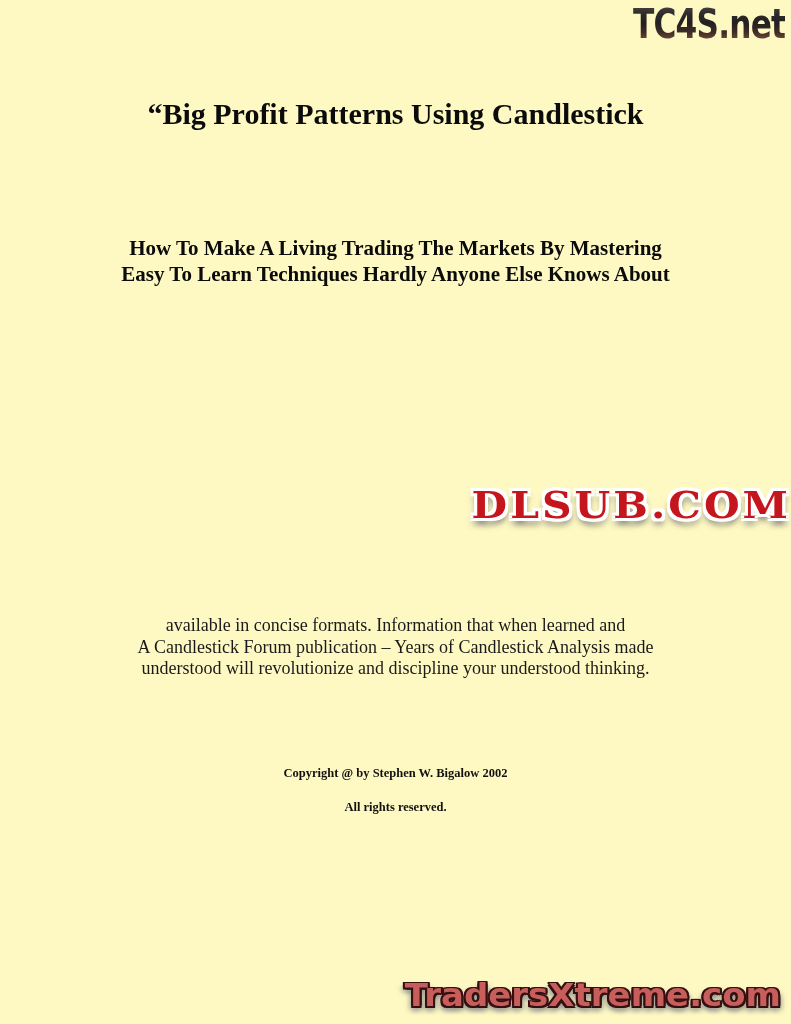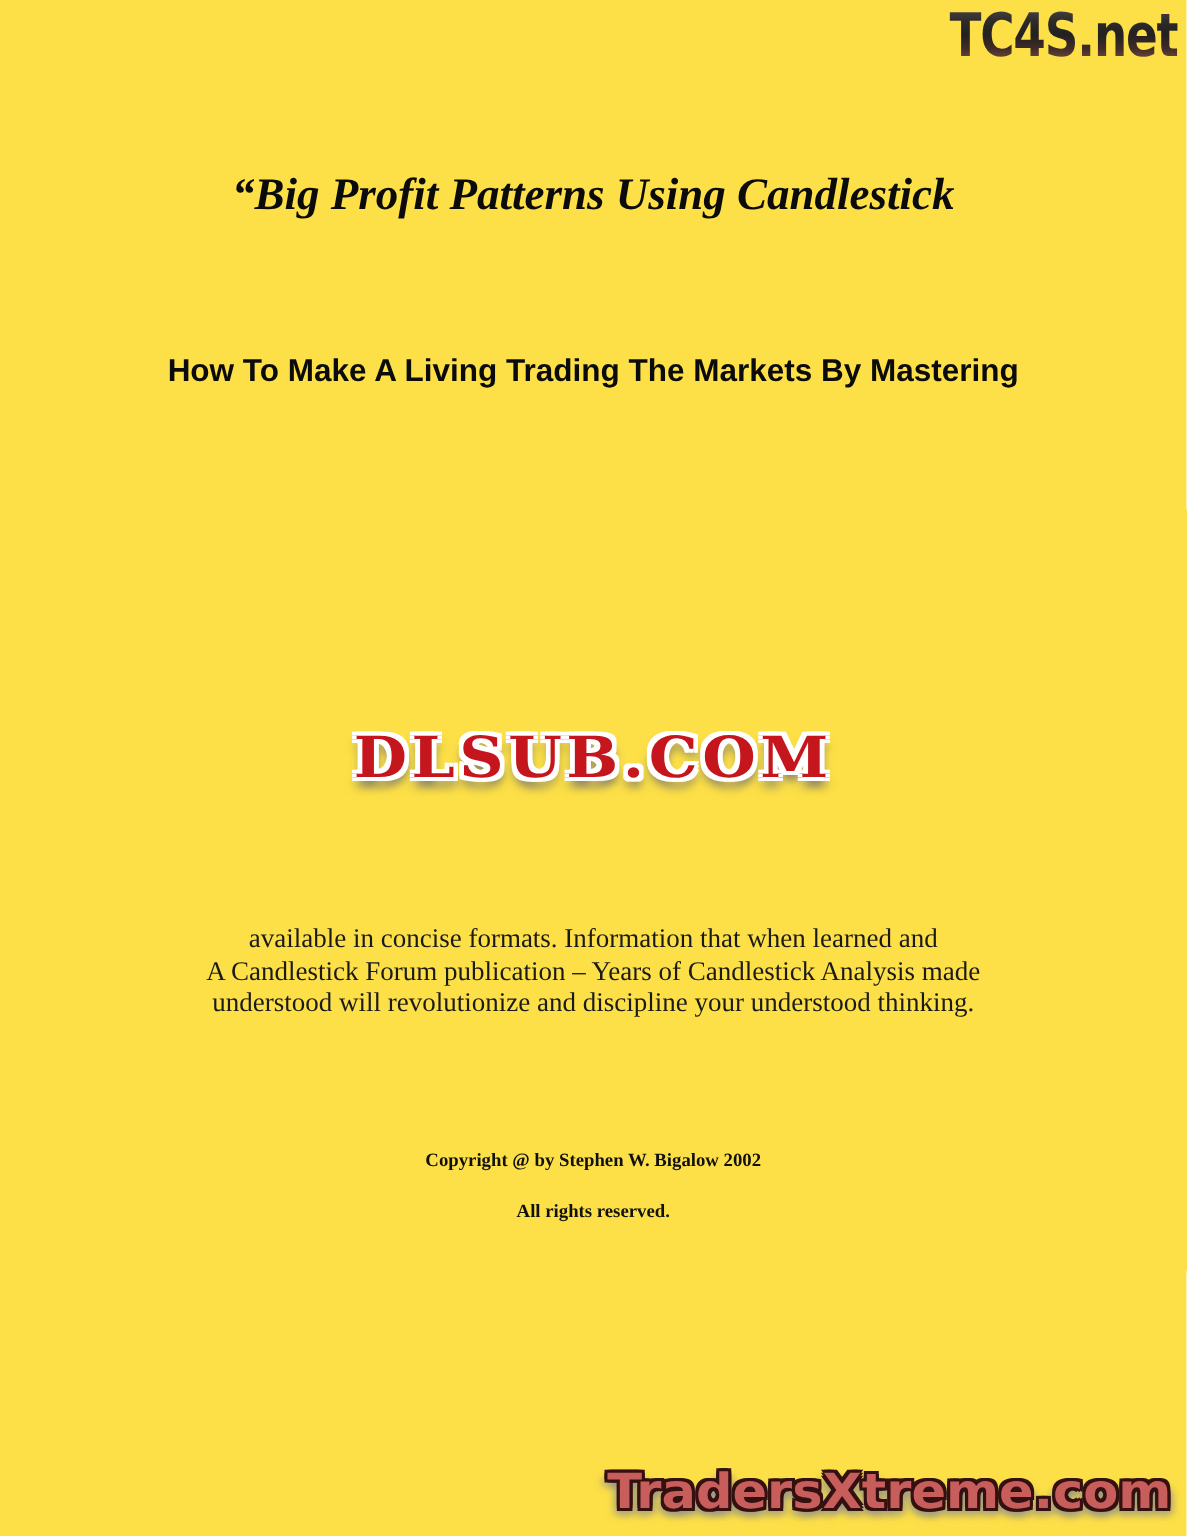--- a/index.html
+++ b/index.html
@@ -4,21 +4,21 @@
 <style>
   html, body {
     margin: 0;
     padding: 0;
     background: #ffffff;
   }
   .page {
     position: relative;
     width: 791px;
     height: 1024px;
-    background: #fde047;
+    background: #fef9c3;
     overflow: hidden;
     font-family: "Liberation Serif", serif;
   }
 
   
   .tc4s-logo {
     position: absolute;
     top: 1px;
     right: 6px;
     font-family: "DejaVu Sans", sans-serif;
@@ -35,54 +35,53 @@
     color: transparent;
     cursor: pointer;
   }
 
   
   .doc-title {
     position: absolute;
     top: 92px;
     left: 0;
     right: 0;
-    margin: 16px;
+    margin: 0;
     text-align: center;
     font-family: "Liberation Serif", serif;
     font-weight: bold;
     font-size: 30px;
     line-height: 44px;
     color: #0b0b0b;
-    font-style: italic;
   }
   .doc-title .line { display: block; }
 
   
   .doc-subtitle {
     position: absolute;
     top: 235px;
     left: 0;
     right: 0;
     margin: 0;
     text-align: center;
-    font-family: Liberation Sans, sans-serif;
+    font-family: Liberation Serif, serif;
     font-weight: bold;
     font-size: 21px;
     line-height: 26px;
     color: #0b0b0b;
   }
   .doc-subtitle .line { display: block; }
 
   
   .dlsub-wrap {
     position: absolute;
     top: 481px;
     left: 0;
     right: 0;
-    text-align: center;
+    text-align: right;
   }
   .dlsub-logo {
     display: inline-block;
     font-family: "DejaVu Serif", serif;
     font-weight: bold;
     font-size: 41px;
     letter-spacing: 3px;
     transform: scaleY(0.92);
     color: #c6161d;
     cursor: pointer;
@@ -156,20 +155,21 @@
 <div class="page">
 
   <div class="tc4s-logo">TC4S.net</div>
 
   <h1 class="doc-title">
     <span class="line">“Big Profit Patterns Using Candlestick</span>
   </h1>
 
   <h2 class="doc-subtitle">
     <span class="line">How To Make A Living Trading The Markets By Mastering</span>
+    <span class="line">Easy To Learn Techniques Hardly Anyone Else Knows About</span>
   </h2>
 
   <div class="dlsub-wrap">
     <span class="dlsub-logo">DLSUB.COM</span>
   </div>
 
   <p class="doc-description">
     <span class="line">available in concise formats. Information that when learned and</span>
     <span class="line">A Candlestick Forum publication – Years of Candlestick Analysis made</span>
     <span class="line">understood will revolutionize and discipline your understood thinking.</span>

